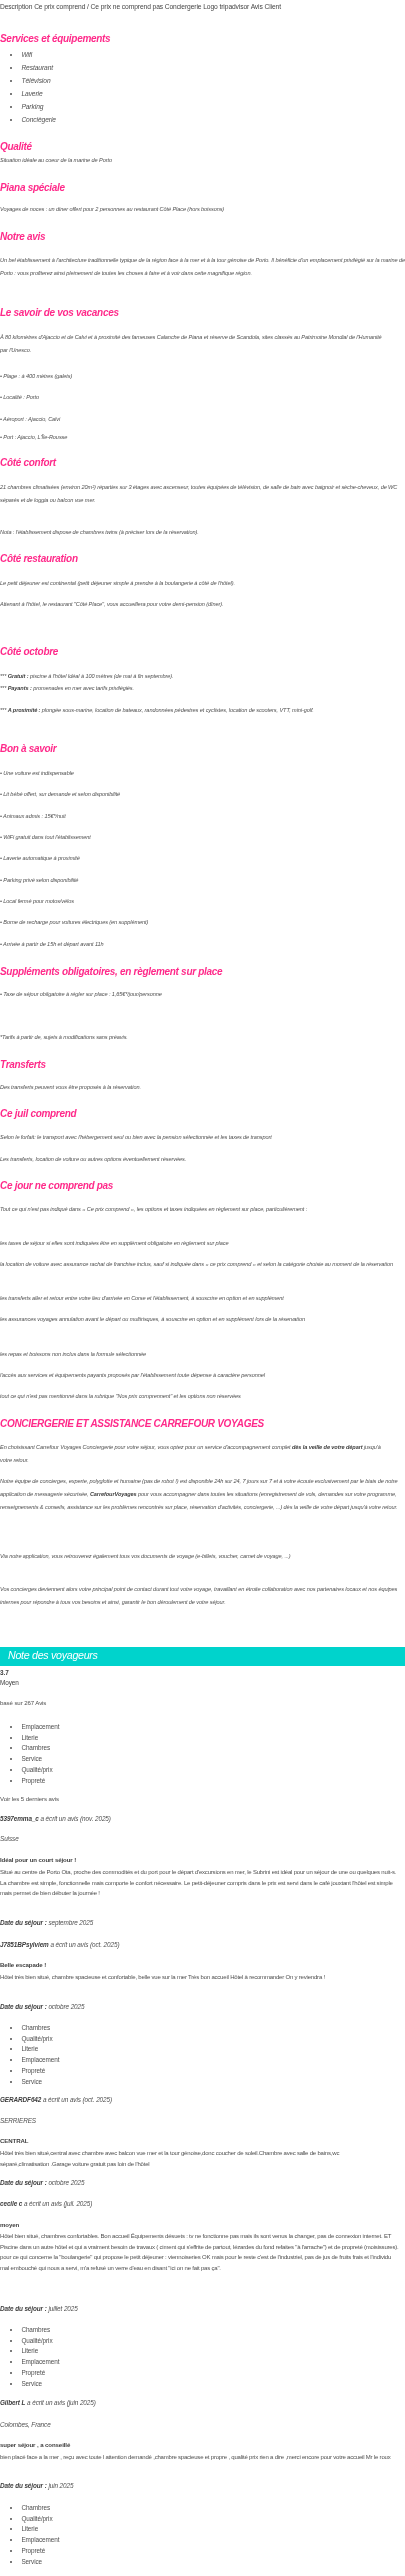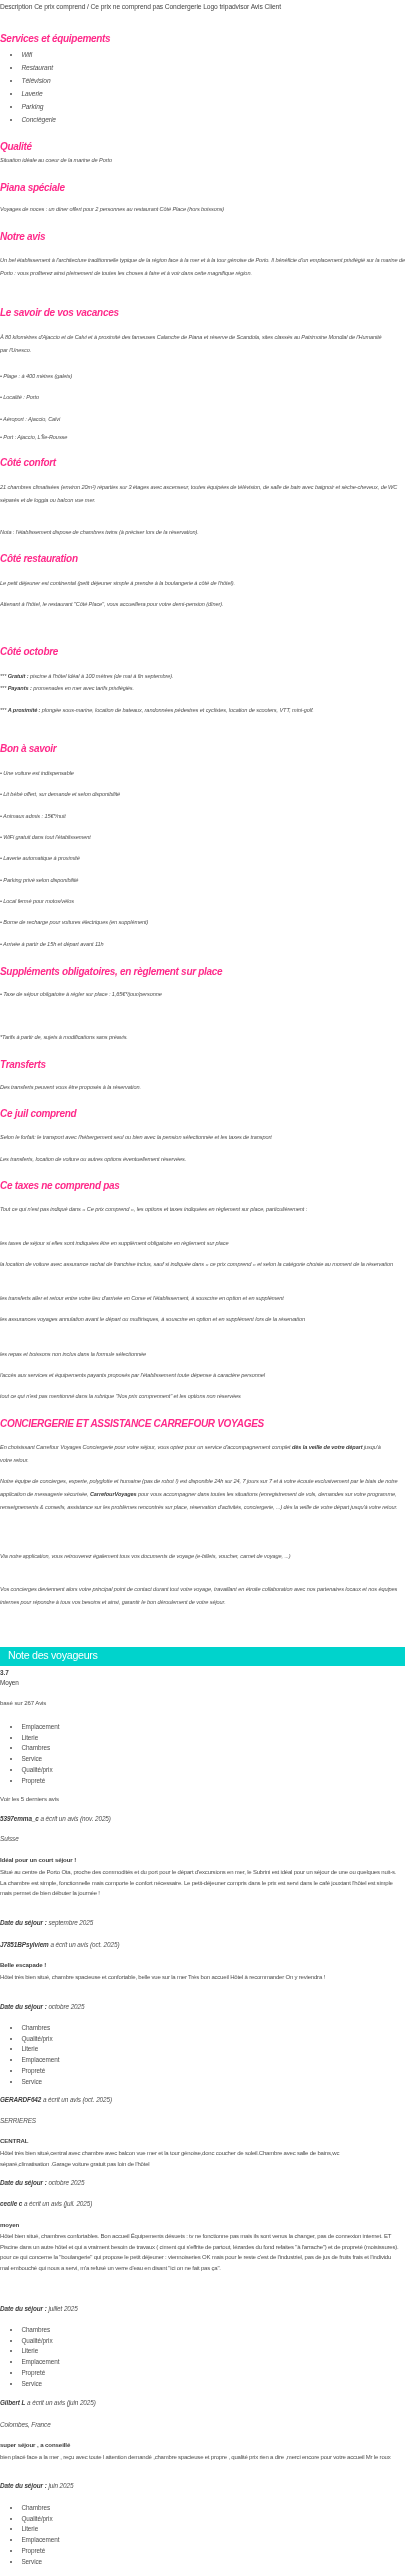--- a/index.html
+++ b/index.html
@@ -9,21 +9,21 @@
   .nav { top:3.2px; font-size:6.7px; color:#444; letter-spacing:-0.1px; white-space:nowrap; }
   .nav span { margin-right:0; }
   h2.sec { position:absolute; left:0; margin:0; font-style:italic; font-weight:bold; color:#ff2a8a; font-size:10px; letter-spacing:-0.3px; line-height:13px; white-space:nowrap; }
   .it { font-style:italic; font-size:5.6px; color:#4f4f4f; letter-spacing:-0.1px; line-height:13px; }
   .p { position:absolute; left:0; width:405px; margin:0; }
   ul.svc { position:absolute; left:0; margin:0; padding-left:21.4px; list-style:disc; }
   ul.svc li { font-style:italic; font-size:6.7px; color:#4f4f4f; line-height:13px; letter-spacing:-0.1px; }
   .just { text-align:justify; }
   b.bb { font-weight:bold; color:#3d3d3d; }
   .banner { position:absolute; left:0; width:405px; top:1647px; height:18.7px; background:#00d3cc; }
-  .banner span { position:absolute; left:8px; top:1.6px; color:#ffffff; font-size:10.7px; letter-spacing:-0.3px; }
+  .banner span { position:absolute; left:8px; top:1.6px; color:#ffffff; font-style:italic; font-size:10.7px; letter-spacing:-0.3px; }
   .r { font-size:5.9px; color:#4f4f4f; letter-spacing:-0.1px; }
   .rb { font-weight:bold; color:#3d3d3d; }
   ul.crit { position:absolute; left:0; margin:0; padding-left:21.4px; list-style:disc; }
   ul.crit li { font-size:6.4px; color:#4f4f4f; line-height:10.7px; letter-spacing:-0.1px; }
   .rev-body { position:absolute; left:0; width:401px; font-size:6px; color:#4f4f4f; line-height:10.7px; letter-spacing:-0.2px; }
 </style>
 </head>
 <body>
 
 <div class="page">
@@ -94,21 +94,21 @@
   <p class="p it" style="top:988px">• Taxe de séjour obligatoire à régler sur place : 1,65€*/jour/personne</p>
   <p class="p it" style="top:1031px">*Tarifs à partir de, sujets à modifications sans préavis.</p>
 
   <h2 class="sec" style="top:1058px">Transferts</h2>
   <p class="p it" style="top:1081px">Des transferts peuvent vous être proposés à la réservation.</p>
 
   <h2 class="sec" style="top:1107px">Ce juil comprend</h2>
   <p class="p it" style="top:1131px">Selon le forfait:  le transport avec l'hébergement seul ou bien avec la pension sélectionnée et les taxes de transport</p>
   <p class="p it" style="top:1153px">Les transferts, location de voiture ou autres options éventuellement réservées.</p>
 
-  <h2 class="sec" style="top:1179px">Ce taxes ne comprend pas</h2>
+  <h2 class="sec" style="top:1179px">Ce jour ne comprend pas</h2>
   <p class="p it" style="top:1203px;width:385px">Tout ce qui n'est pas indiqué dans « Ce prix comprend », les options et taxes indiquées en règlement sur place, particulièrement :</p>
   <p class="p it" style="top:1237px">les taxes de séjour si elles sont indiquées être en supplément obligatoire en règlement sur place</p>
   <p class="p it" style="top:1258px;width:395px">la location de voiture avec assurance rachat de franchise inclus, sauf si indiquée dans « ce prix comprend » et selon la catégorie choisie au moment de la réservation</p>
   <p class="p it" style="top:1292px">les transferts aller et retour entre votre lieu d'arrivée en Corse et l'établissement, à souscrire en option et en supplément</p>
   <p class="p it" style="top:1313px;width:395px">les assurances voyages annulation avant le départ ou multirisques, à souscrire en option et en supplément lors de la réservation</p>
   <p class="p it" style="top:1348px">les repas et boissons non inclus dans la formule sélectionnée</p>
   <p class="p it" style="top:1369px">l'accès aux services et équipements payants proposés par l'établissement toute dépense à caractère personnel</p>
   <p class="p it" style="top:1390px">tout ce qui n'est pas mentionné dans la rubrique "Nos prix comprennent" et les options non réservées</p>
 
   <h2 class="sec" style="top:1417px">CONCIERGERIE ET ASSISTANCE CARREFOUR VOYAGES</h2>

